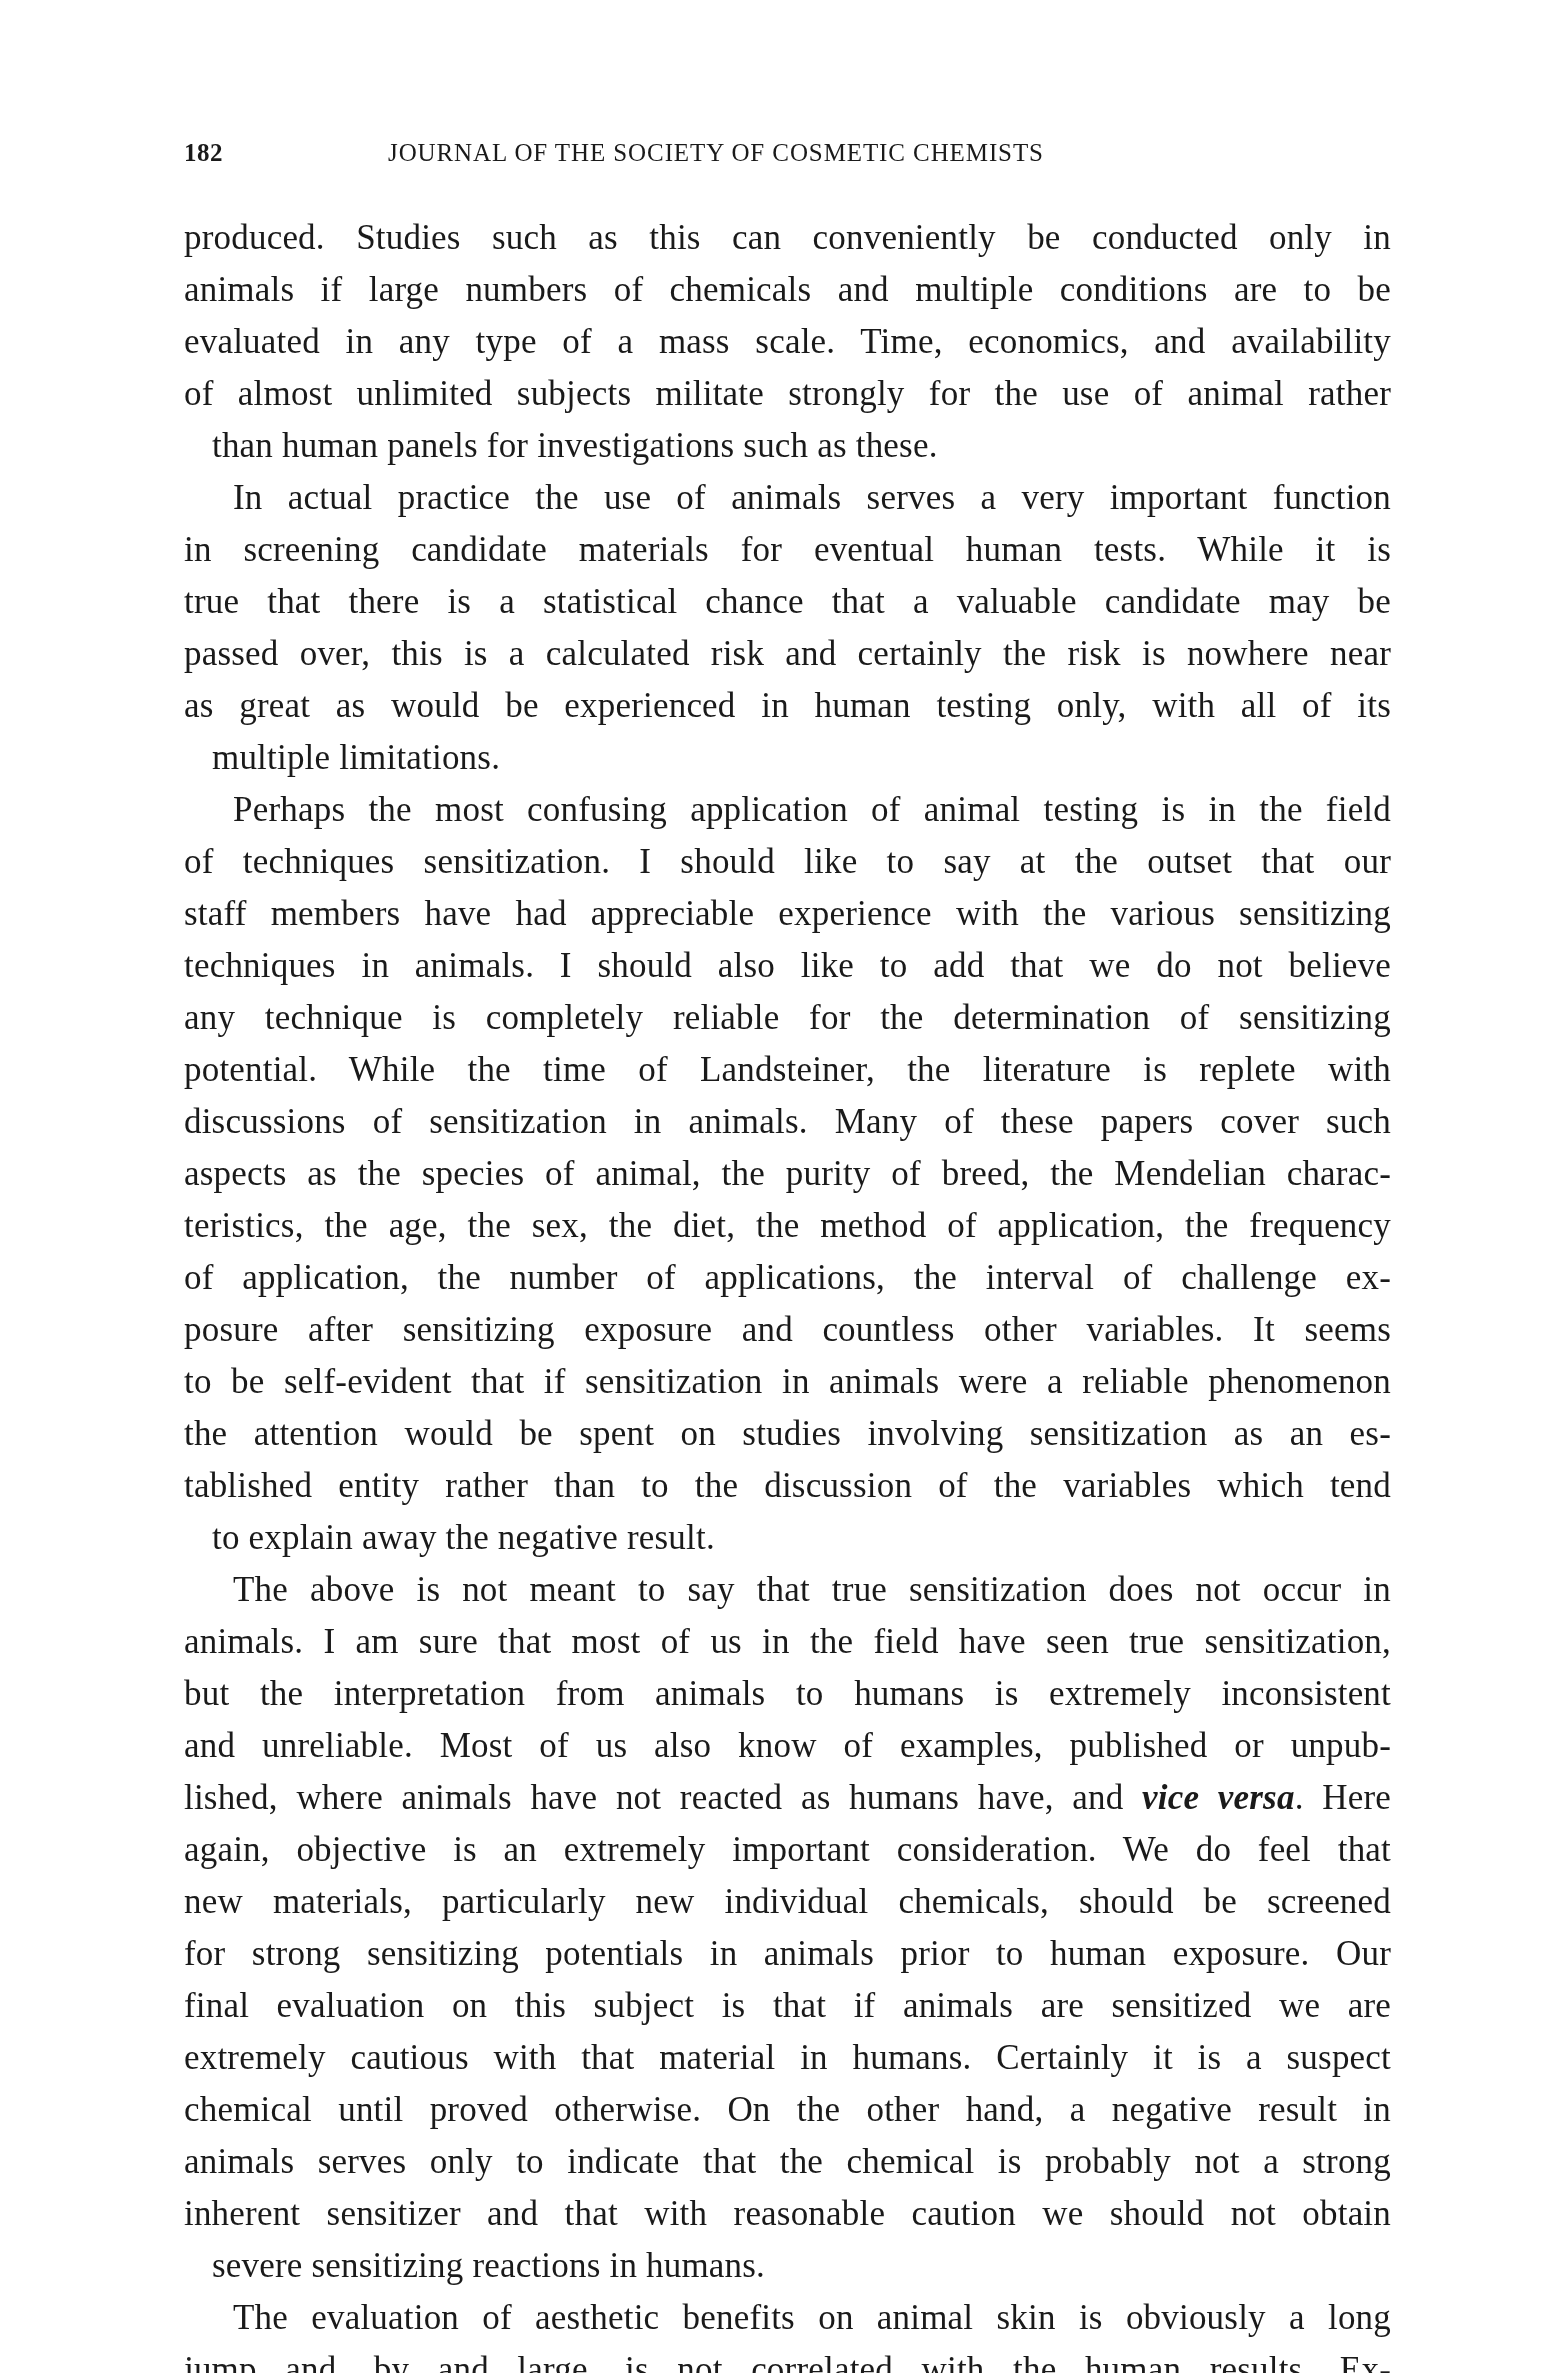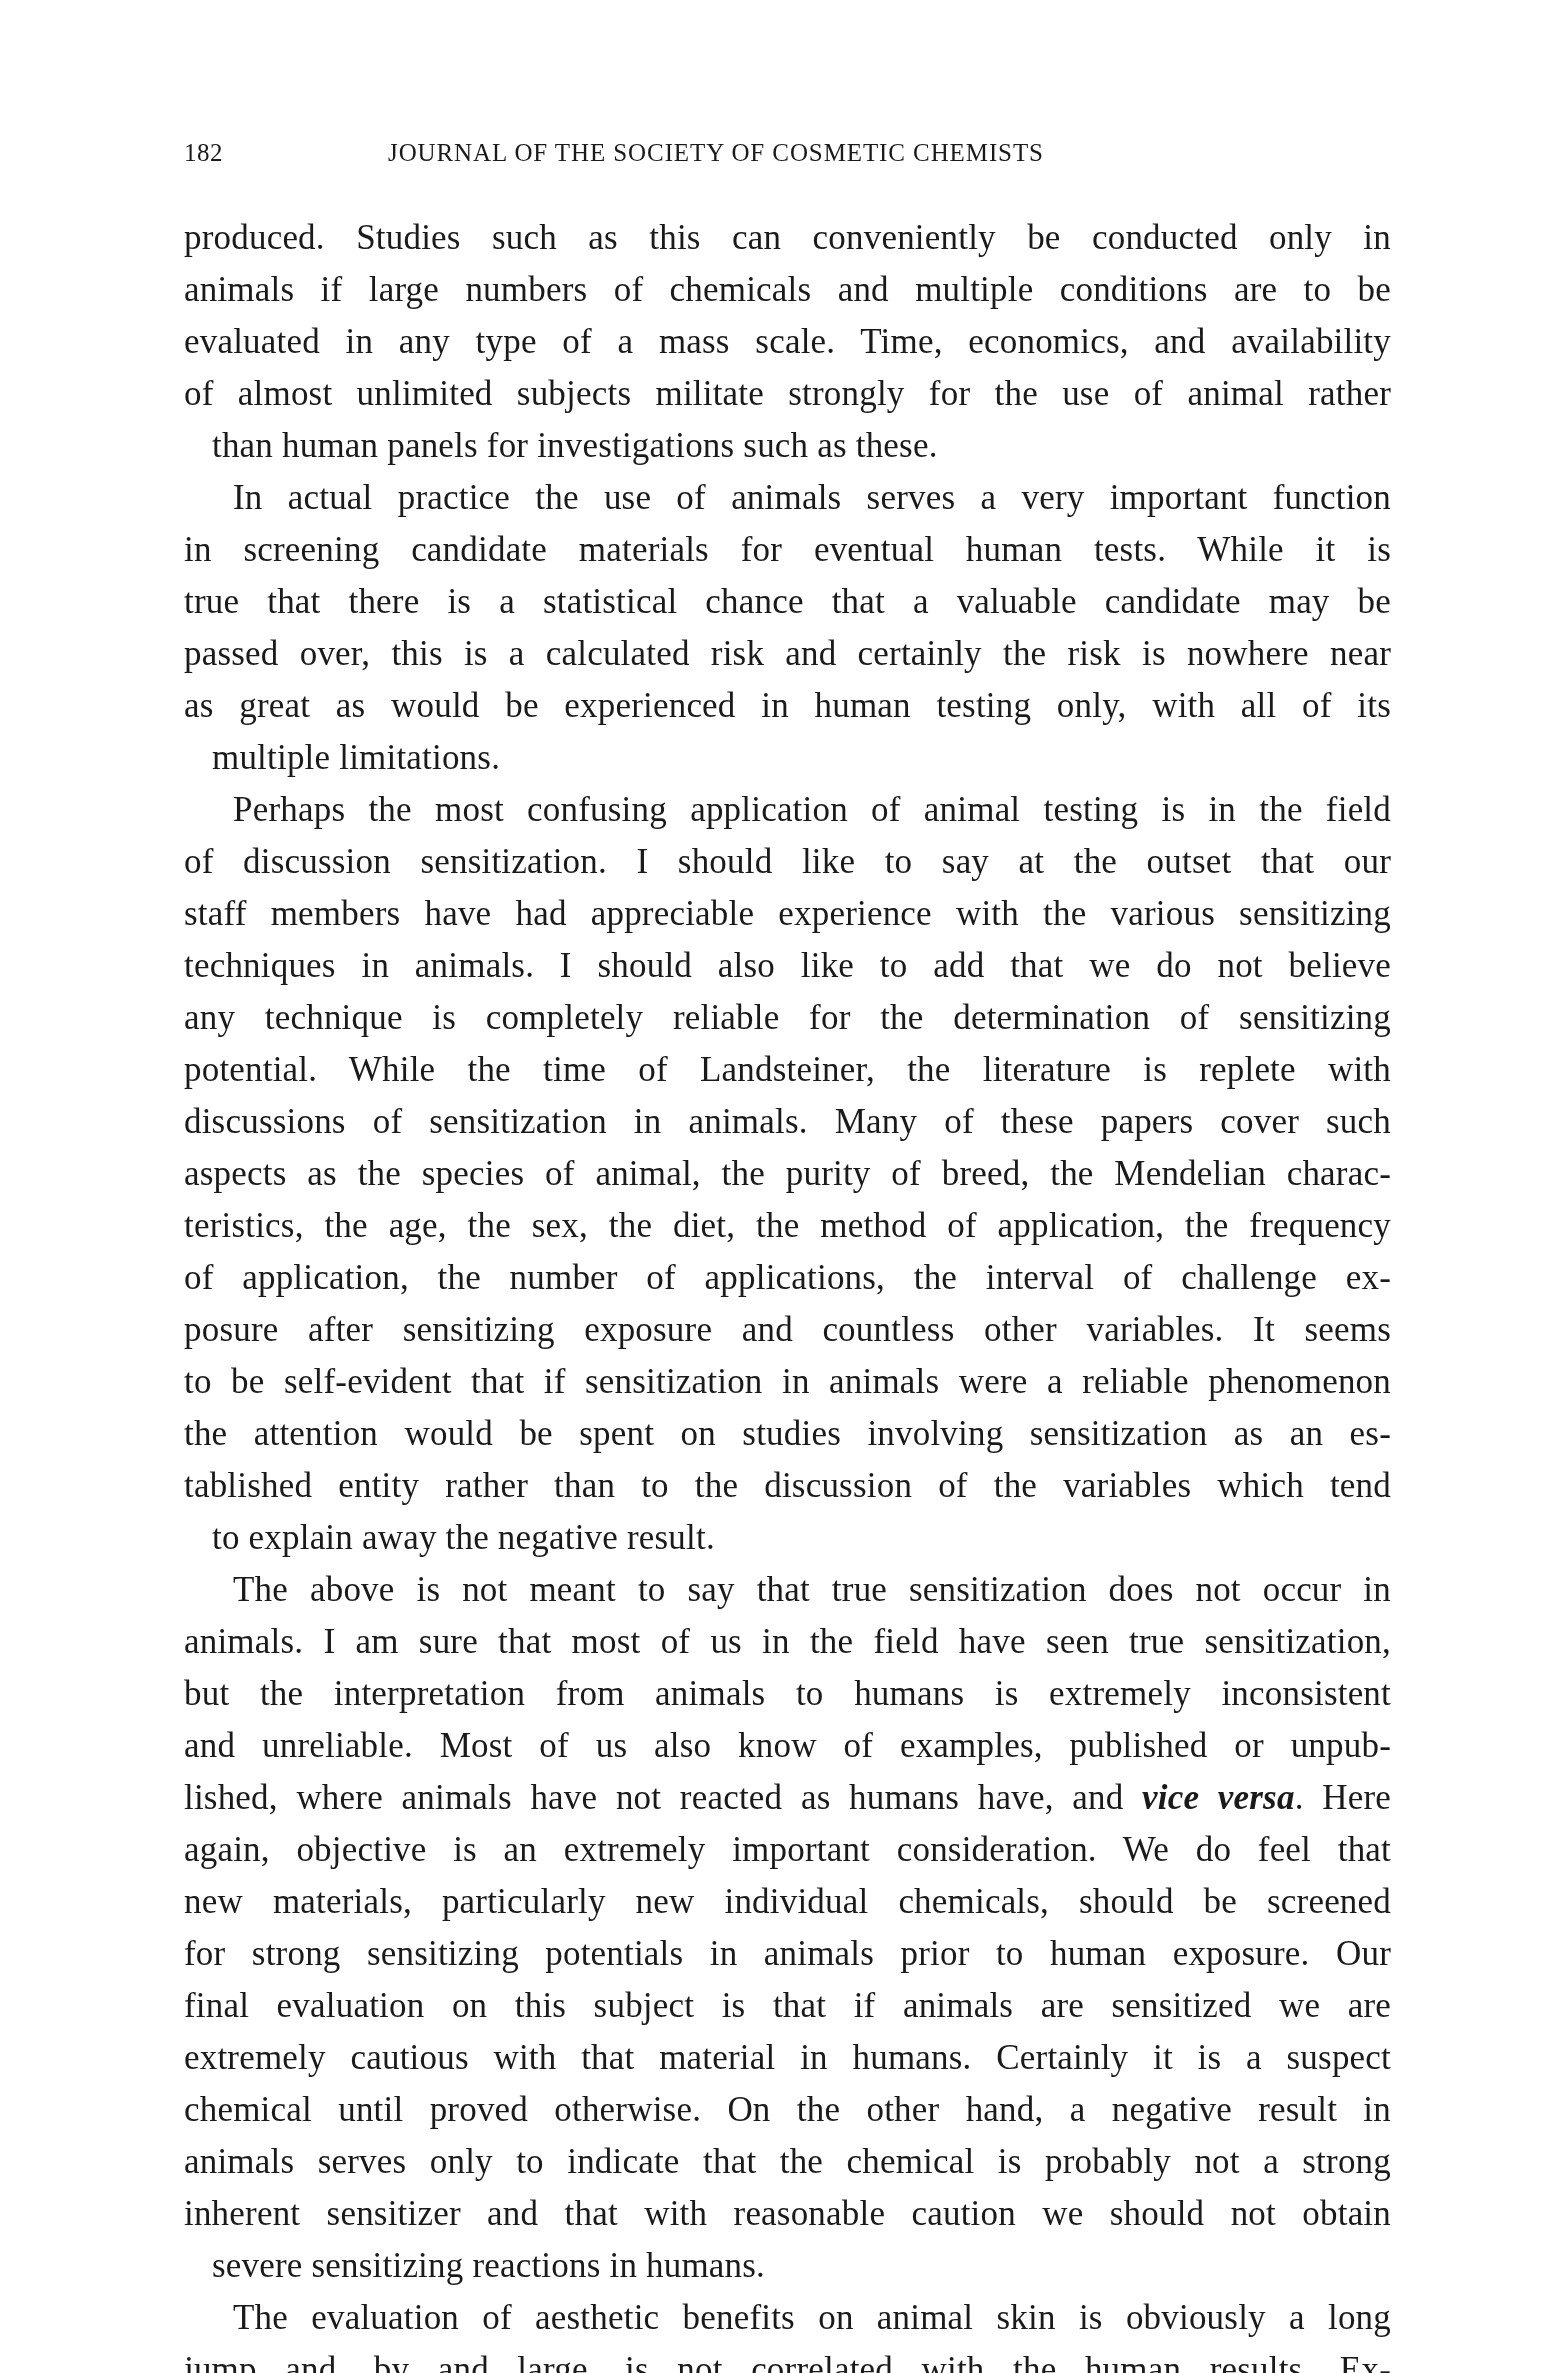--- a/index.html
+++ b/index.html
@@ -24,20 +24,21 @@
     .running-head {
       position: relative;
       height: 47px;
       font-size: 25px;
       letter-spacing: 0.5px;
     }
     .page-number {
       position: absolute;
       left: 0;
       top: 7.5px;
+      font-weight: bold;
     }
     .journal-title {
       position: absolute;
       left: 204px;
       top: 7.5px;
       text-transform: uppercase;
       letter-spacing: 0.9px;
     }
     .body-text {
       margin-top: 34px;
@@ -88,21 +89,21 @@
       <div class="para">
         <span class="line first-indent">In actual practice the use of animals serves a very important function</span>
         <span class="line">in screening candidate materials for eventual human tests. While it is</span>
         <span class="line">true that there is a statistical chance that a valuable candidate may be</span>
         <span class="line">passed over, this is a calculated risk and certainly the risk is nowhere near</span>
         <span class="line">as great as would be experienced in human testing only, with all of its</span>
         <span class="line last">multiple limitations.</span>
       </div>
       <div class="para">
         <span class="line first-indent">Perhaps the most confusing application of animal testing is in the field</span>
-        <span class="line">of discussion sensitization. I should like to say at the outset that our</span>
+        <span class="line">of techniques sensitization. I should like to say at the outset that our</span>
         <span class="line">staff members have had appreciable experience with the various sensitizing</span>
         <span class="line">techniques in animals. I should also like to add that we do not believe</span>
         <span class="line">any technique is completely reliable for the determination of sensitizing</span>
         <span class="line">potential. While the time of Landsteiner, the literature is replete with</span>
         <span class="line">discussions of sensitization in animals. Many of these papers cover such</span>
         <span class="line">aspects as the species of animal, the purity of breed, the Mendelian charac-</span>
         <span class="line">teristics, the age, the sex, the diet, the method of application, the frequency</span>
         <span class="line">of application, the number of applications, the interval of challenge ex-</span>
         <span class="line">posure after sensitizing exposure and countless other variables. It seems</span>
         <span class="line">to be self-evident that if sensitization in animals were a reliable phenomenon</span>

